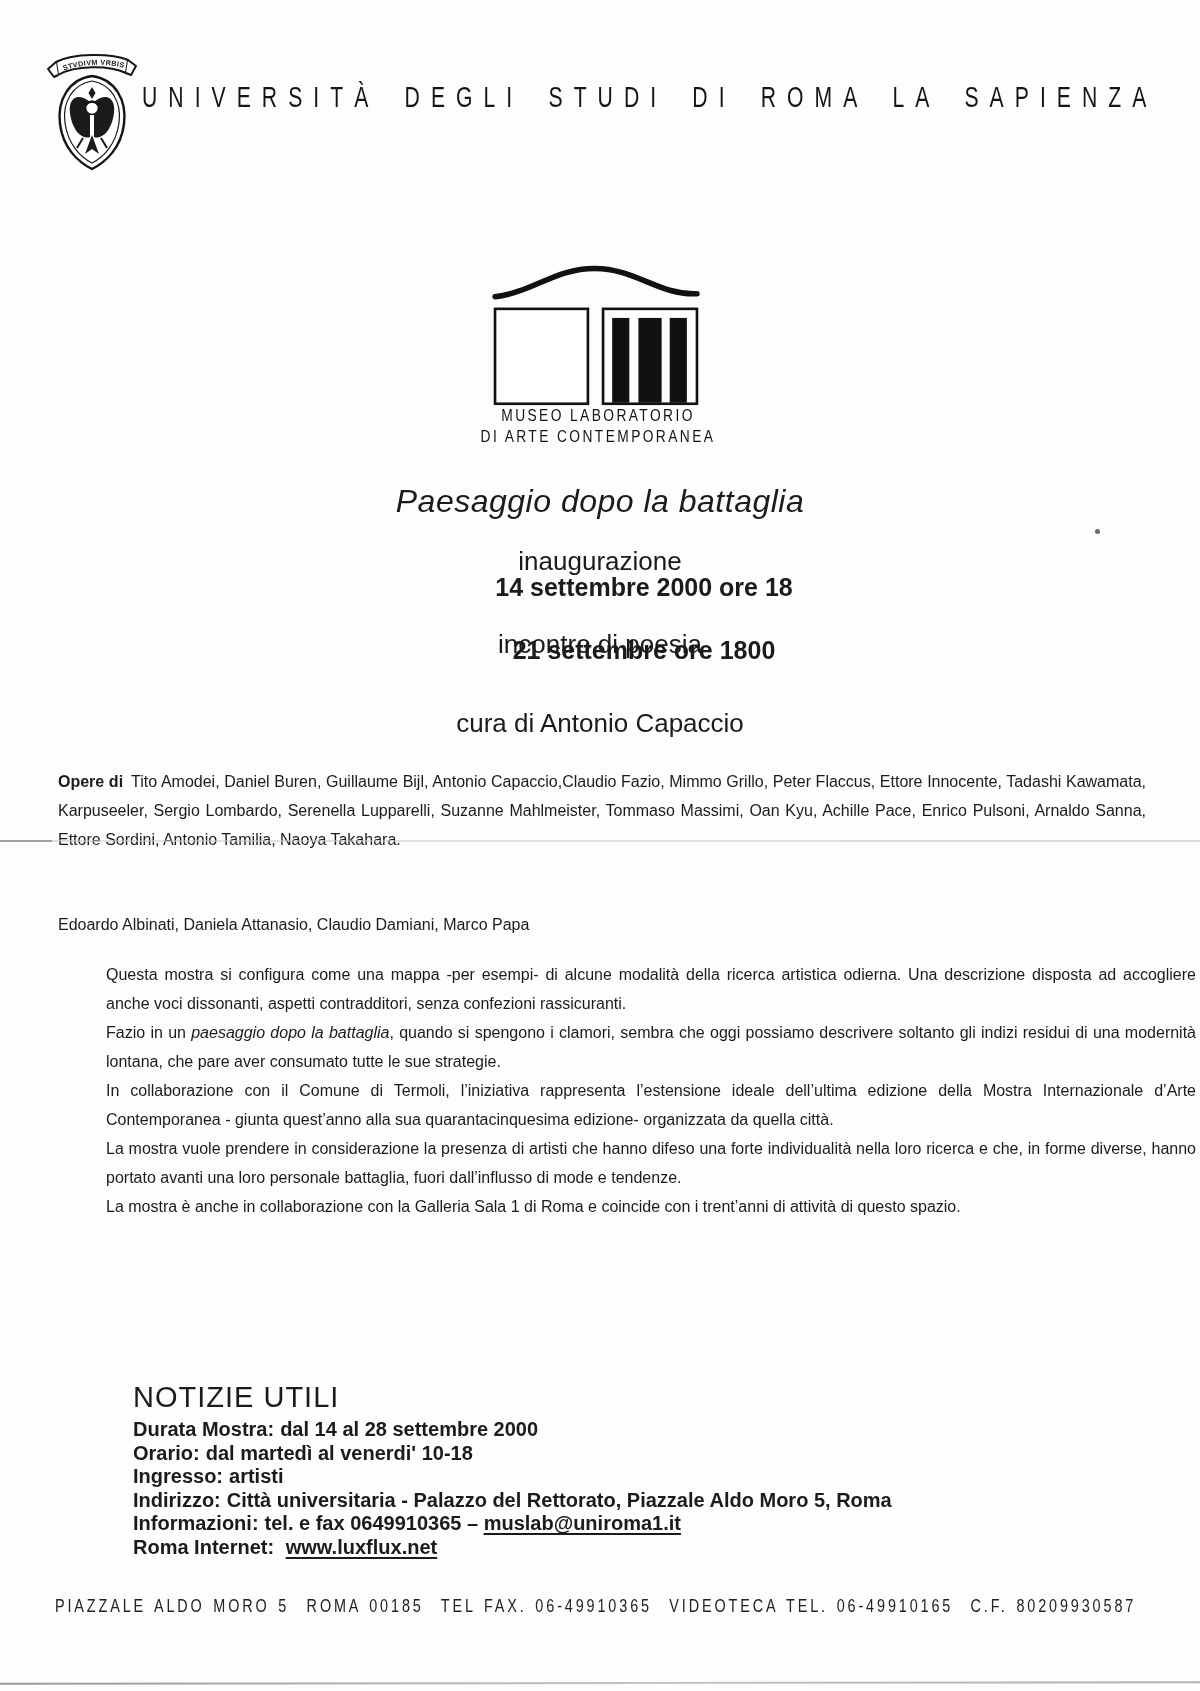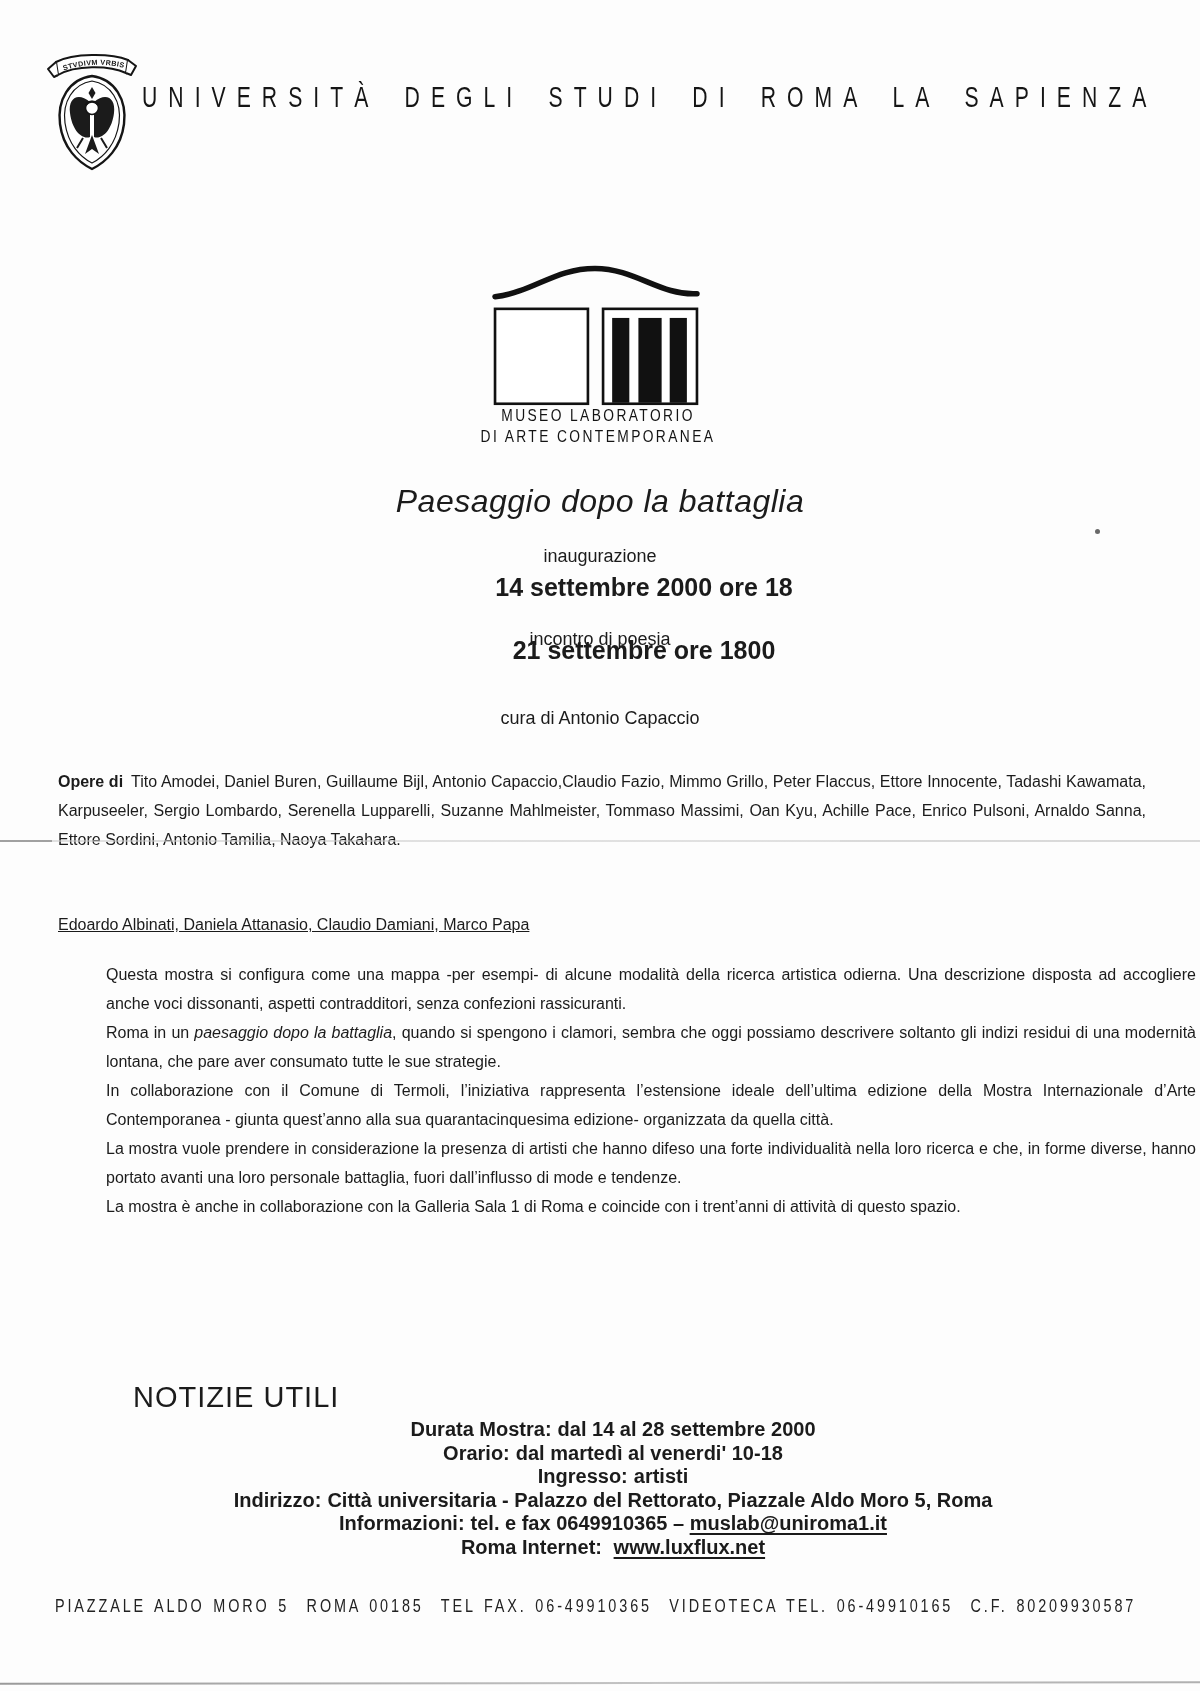--- a/index.html
+++ b/index.html
@@ -23,39 +23,39 @@
   
   .mlogo{position:absolute;left:492px;top:244px;width:208px;height:162px;}
   .mlogo-text{
     position:absolute;left:448px;top:404px;width:300px;text-align:center;
     font-size:15px;letter-spacing:2.6px;line-height:19px;color:#141414;
     transform:scale(.92,1.12);transform-origin:center top;white-space:nowrap;
   }
   
   .c{position:absolute;left:0;width:1200px;text-align:center;}
   .title{font-style:italic;font-size:32px;font-weight:normal;margin:0;letter-spacing:.5px;}
-  .evt-label{font-size:18px;}
+  .evt-label{font-size:26px;}
   .evt-date{font-size:25px;font-weight:bold;margin-left:44px;}
   
   .bodytext{font-size:16px;line-height:29px;}
   .artists{
     position:absolute;left:58px;top:767px;width:1088px;margin:0;
     text-align:justify;
   }
   .artists .lbl{font-weight:bold;margin-right:8px;}
-  .poets{position:absolute;left:58px;top:910px;width:1088px;margin:0;text-decoration:underline;}
+  .poets{position:absolute;left:58px;top:910px;width:1088px;margin:0;}
   .description{position:absolute;left:58px;top:960px;width:1090px;text-align:justify;margin-left:48px;}
   .description p{margin:0;text-align:justify;}
   
   .nu-heading{
     position:absolute;left:133px;top:1381px;margin:0;
     font-size:29px;font-weight:normal;letter-spacing:1px;
   }
   .nu-list{position:absolute;left:133px;top:1418px;width:960px;
-    font-size:20px;font-weight:bold;line-height:23.5px;text-align:center;}
+    font-size:20px;font-weight:bold;line-height:23.5px;}
   .nu-label{margin-right:6px;}
   .nu-link{color:inherit;text-decoration:underline;text-underline-offset:3px;}
   
   .footer{
     position:absolute;left:55px;top:1596px;width:1145px;
     font-size:16px;letter-spacing:3.2px;word-spacing:2px;white-space:pre;
     color:#222;transform:scale(.9,1.12);transform-origin:left top;
   }
   
   .fold-line{
@@ -126,21 +126,21 @@
   <div class="c evt-label" style="top:708px">cura di Antonio Capaccio</div>
 
   <p class="artists bodytext"><span class="lbl">Opere di</span><span>Tito Amodei, Daniel Buren, Guillaume Bijl, Antonio Capaccio,Claudio Fazio, Mimmo Grillo, Peter Flaccus, Ettore Innocente, Tadashi Kawamata, Karpuseeler, Sergio Lombardo, Serenella Lupparelli, Suzanne Mahlmeister, Tommaso Massimi,  Oan Kyu, Achille Pace, Enrico Pulsoni, Arnaldo Sanna, Ettore Sordini, Antonio Tamilia, Naoya Takahara.</span></p>
 
   <div class="fold-line"></div>
 
   <p class="poets bodytext">Edoardo Albinati, Daniela Attanasio, Claudio Damiani, Marco Papa</p>
 
   <div class="description bodytext">
     <p>Questa mostra si configura come una mappa -per esempi- di alcune modalità della ricerca artistica odierna. Una descrizione disposta ad accogliere anche voci dissonanti, aspetti contradditori, senza confezioni rassicuranti.</p>
-    <p><span>Roma in un </span><em>paesaggio dopo la battaglia</em><span>, quando si spengono i clamori, sembra che oggi possiamo descrivere soltanto gli indizi residui di una modernità lontana, che pare aver consumato tutte le sue strategie.</span></p>
+    <p><span>Fazio in un </span><em>paesaggio dopo la battaglia</em><span>, quando si spengono i clamori, sembra che oggi possiamo descrivere soltanto gli indizi residui di una modernità lontana, che pare aver consumato tutte le sue strategie.</span></p>
     <p>In collaborazione con il Comune di Termoli, l’iniziativa rappresenta l’estensione ideale dell’ultima edizione della Mostra Internazionale d’Arte Contemporanea - giunta quest’anno alla sua quarantacinquesima edizione- organizzata da quella città.</p>
     <p>La mostra vuole prendere in considerazione la presenza di artisti che hanno difeso una forte individualità nella loro ricerca e che, in forme diverse, hanno portato avanti una loro personale battaglia, fuori dall’influsso di mode e tendenze.</p>
     <p>La mostra è anche in collaborazione con la Galleria Sala 1 di Roma e coincide con i trent’anni di attività di questo spazio.</p>
   </div>
 
   <h2 class="nu-heading">NOTIZIE UTILI</h2>
   <div class="nu-list">
     <div class="nu-row">
       <span class="nu-label">Durata Mostra:</span><span>dal 14 al 28 settembre 2000</span>
     </div>

